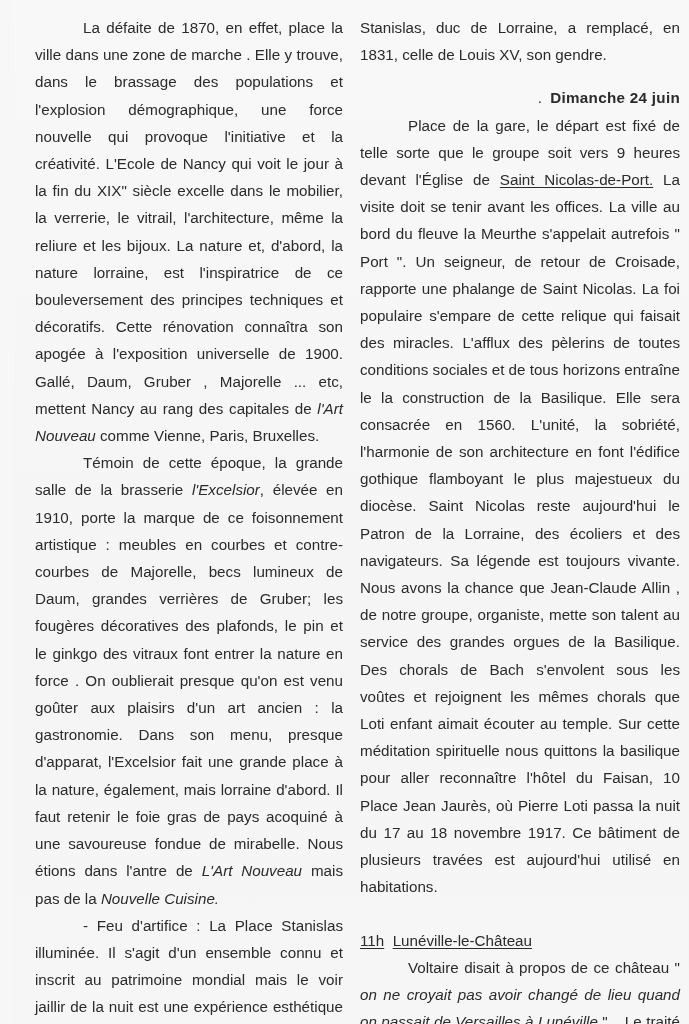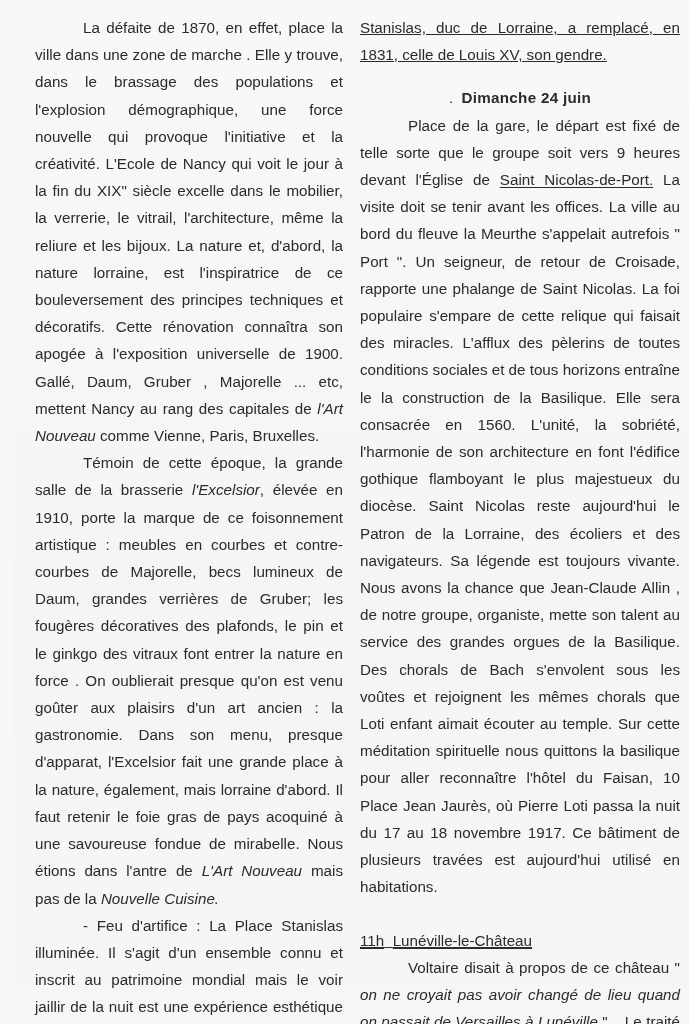--- a/index.html
+++ b/index.html
@@ -50,33 +50,32 @@
     em {
       font-style: italic;
     }
     .u {
       text-decoration: underline;
       text-underline-offset: 2px;
     }
     .heading {
       font-weight: bold;
       margin-top: 16px;
-      text-align: center;
+      text-align: right;
       letter-spacing: 0.3px;
     }
     .heading .bullet {
       margin-right: 8px;
       font-weight: normal;
     }
     .time-label {
       text-align: left;
     }
     .section-gap {
       margin-top: 26px;
-      text-decoration: underline;
     }
     .right-edge-shade {
       position: absolute;
       right: 0; top: 0;
       width: 8px; height: 1024px;
       background: linear-gradient(90deg, rgba(0,0,0,0) 0%, rgba(0,0,0,0.02) 100%);
     }
   </style>
 </head>
 <body>
@@ -86,21 +85,21 @@
   <div class="col col-left">
     <p class="indent"><span>La défaite de 1870, en effet, place la ville dans une zone de marche . Elle y trouve, dans le brassage des populations et l'explosion démographique, une force nouvelle qui provoque l'initiative et la créativité. L'Ecole de Nancy qui voit le jour à la fin du XIX" siècle excelle dans le mobilier, la verrerie, le vitrail, l'architecture, même la reliure et les bijoux. La nature et, d'abord, la nature lorraine, est l'inspiratrice de ce bouleversement des principes techniques et décoratifs. Cette rénovation connaîtra son apogée à l'exposition universelle de 1900. Gallé, Daum, Gruber , Majorelle ... etc, mettent Nancy au rang des capitales de </span><em>l'Art Nouveau</em><span> comme Vienne, Paris, Bruxelles.</span></p>
 
     <p class="indent"><span>Témoin de cette époque, la grande salle de la brasserie </span><em>l'Excelsior</em><span>, élevée en 1910, porte la marque de ce foisonnement artistique : meubles en courbes et contre-courbes de Majorelle, becs lumineux de Daum, grandes verrières de Gruber; les fougères décoratives des plafonds, le pin et le ginkgo des vitraux font entrer la nature en force . On oublierait presque qu'on est venu goûter aux plaisirs d'un art ancien : la gastronomie. Dans son menu, presque d'apparat, l'Excelsior fait une grande place à la nature, également, mais lorraine d'abord. Il faut retenir le foie gras de pays acoquiné à une savoureuse fondue de mirabelle. Nous étions dans l'antre de </span><em>L'Art Nouveau</em><span> mais pas de la </span><em>Nouvelle Cuisine.</em></p>
 
 
     <p class="indent"><span>- Feu d'artifice : La Place Stanislas illuminée. Il s'agit d'un ensemble connu et inscrit au patrimoine mondial mais le voir jaillir de la nuit est une expérience esthétique rare. Les 7 pavillons de Here, inégaux, élargissent l'espace et équilibrent l'ensemble. Les façades alertes et élégantes, les balcons de fer forgé ajoutent une touche de richesse aristocratique. Le divin ferronnier, Jean Lamour, a orné de grilles en fer forgé rehaussé d'or les débouchés de la place avec légèreté et fantaisie. Au centre, la statue de</span></p>
   </div>
 
   <div class="col col-right">
-    <p class="noindent" style="text-align: justify; text-align-last: left; text-decoration: underline;"><span>Stanislas, duc de Lorraine, a remplacé, en 1831, celle de Louis XV, son gendre.</span></p>
+    <p class="noindent" style="text-align: justify; text-align-last: left;"><span>Stanislas, duc de Lorraine, a remplacé, en 1831, celle de Louis XV, son gendre.</span></p>
 
     <p class="heading"><span class="bullet">.</span><span>Dimanche 24 juin</span></p>
 
     <p class="indent"><span>Place de la gare, le départ est fixé de telle sorte que le groupe soit vers 9 heures devant l'Église de </span><span class="u">Saint Nicolas-de-Port.</span><span> La visite doit se tenir avant les offices. La ville au bord du fleuve la Meurthe s'appelait autrefois " Port ". Un seigneur, de retour de Croisade, rapporte une phalange de Saint Nicolas. La foi populaire s'empare de cette relique qui faisait des miracles. L'afflux des pèlerins de toutes conditions sociales et de tous horizons entraîne le la construction de la Basilique. Elle sera consacrée en 1560. L'unité, la sobriété, l'harmonie de son architecture en font l'édifice gothique flamboyant le plus majestueux du diocèse. Saint Nicolas reste aujourd'hui le Patron de la Lorraine, des écoliers et des navigateurs. Sa légende est toujours vivante. Nous avons la chance que Jean-Claude Allin , de notre groupe, organiste, mette son talent au service des grandes orgues de la Basilique. Des chorals de Bach s'envolent sous les voûtes et rejoignent les mêmes chorals que Loti enfant aimait écouter au temple. Sur cette méditation spirituelle nous quittons la basilique pour aller reconnaître l'hôtel du Faisan, 10 Place Jean Jaurès, où Pierre Loti passa la nuit du 17 au 18 novembre 1917. Ce bâtiment de plusieurs travées est aujourd'hui utilisé en habitations.</span></p>
 
     <p class="time-label section-gap"><span class="u">11h</span>&nbsp; <span class="u">Lunéville-le-Château</span></p>
 
     <p class="indent"><span>Voltaire disait à propos de ce château " </span><em>on ne croyait  pas avoir changé de lieu quand on passait de Versailles à Lunéville</em><span> "... Le traité de Ryswick(l697) autorise, à 18 ans, le jeune duc de Lorraine, Léopold, à rentrer dans ses États. Mais, en 1700, les armées françaises réoccupent Nancy. Le duc décide alors de s'installer à Lunéville. Il appelle le Nantais Boffrand, élève de Mansard et construit en quelques années une réplique du Château de Versailles. La cour y sera</span></p>
   </div>
 

